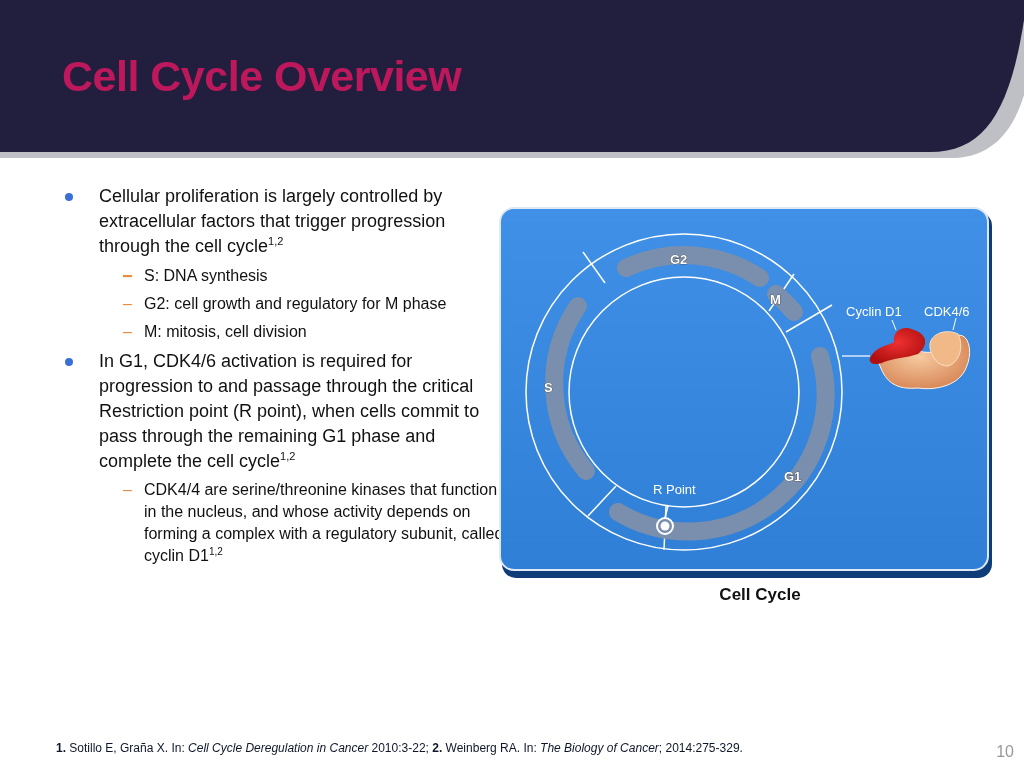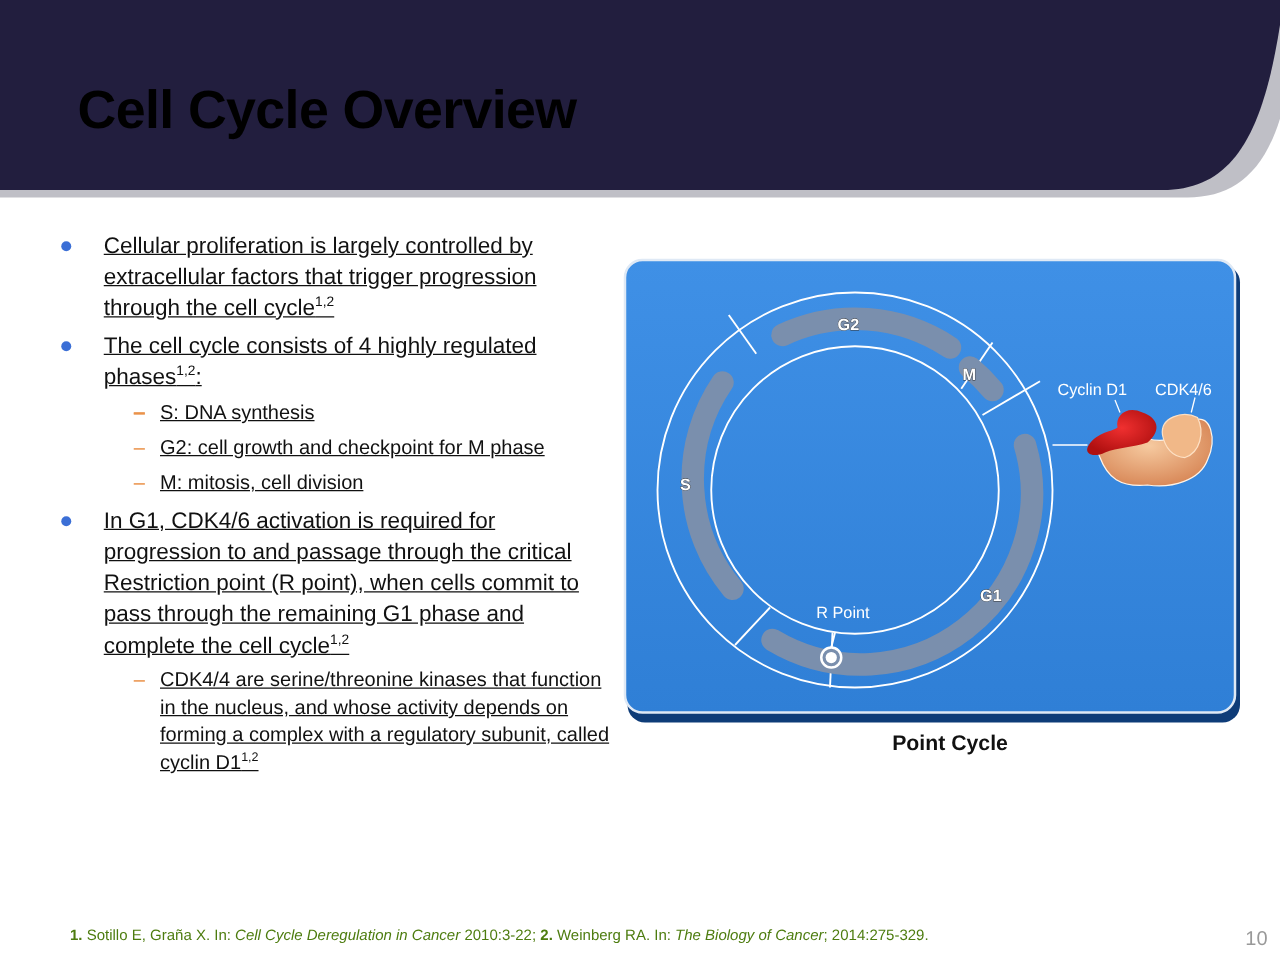--- a/index.html
+++ b/index.html
@@ -1,54 +1,50 @@
 <!DOCTYPE html>
 <html><head>
 <meta charset="utf-8">
 <style>
   html, body { margin: 0; padding: 0; }
   body { width: 1024px; height: 768px; position: relative; overflow: hidden; background: #ffffff; font-family: "Liberation Sans", sans-serif; color: #111; }
   .header { position: absolute; left: 0; top: 0; width: 1024px; height: 165px; }
   .header svg { position: absolute; left: 0; top: 0; }
-  .title { position: absolute; left: 62px; top: 52px; font-size: 43px; font-weight: bold; color: #000000; letter-spacing: -0.5px; margin-top: 12px; }
-  .bullets { position: absolute; left: 44px; top: 184px; width: 450px; font-size: 18px; line-height: 25px; text-decoration: underline; }
+  .title { position: absolute; left: 62px; top: 52px; font-size: 43px; font-weight: bold; color: #be185d; letter-spacing: -0.5px; }
+  .bullets { position: absolute; left: 60px; top: 184px; width: 450px; font-size: 18px; line-height: 25px; }
   .b1 { position: relative; padding-left: 39px; margin-bottom: 5px; }
   .b1 .dot { position: absolute; left: 5px; top: 9px; width: 8px; height: 8px; border-radius: 50%; background: #3b6fd6; }
   .b2 { position: relative; padding-left: 84px; font-size: 16px; line-height: 22px; margin: 0 0 6px 0; }
   .b2 .dash { position: absolute; left: 63px; top: 0; color: #e8883a; }
   sup { font-size: 11px; line-height: 0; vertical-align: 7px; }
   .b2 sup { font-size: 10px; vertical-align: 6px; }
   .diagram { position: absolute; left: 498px; top: 206px; width: 496px; height: 376px; }
   .caption { position: absolute; left: 700px; top: 585px; width: 120px; text-align: center; font-size: 17px; font-weight: bold; color: #111; }
-  .footer { position: absolute; left: 56px; top: 741px; font-size: 12px; color: #4d7c0f; }
+  .footer { position: absolute; left: 56px; top: 741px; font-size: 12px; color: #0f172a; }
   .pagenum { position: absolute; right: 10px; top: 743px; font-size: 16px; color: #999; }
 </style>
 </head>
 <body>
 
 <div class="header">
   <svg width="1024" height="165" viewBox="0 0 1024 165">
     <path d="M0 0 H1024 V95 C1010 140 985 158 950 158 H0 Z" fill="#bfbfc6"></path>
     <path d="M0 0 H1024 V20 C1010 110 985 152 930 152 H0 Z" fill="#221e3e"></path>
   </svg>
   <div class="title">Cell Cycle Overview</div>
 </div>
 
 <div class="bullets">
   <div class="b1">
     <span class="dot"></span>
     <span>Cellular proliferation is largely controlled by extracellular factors that trigger progression through the cell cycle</span><sup>1,2</sup>
   </div>
-  <div class="b1">
-    <span class="dot"></span>
-    <span>The cell cycle consists of 4 highly regulated phases</span><sup>1,2</sup><span>:</span>
-  </div>
   <div class="b2"><span class="dash">–</span></div>
   <div class="b2"><span class="dash">–</span><span>S: DNA synthesis</span></div>
-  <div class="b2"><span class="dash">–</span><span>G2: cell growth and checkpoint for M phase</span></div>
+  <div class="b2"><span class="dash">–</span><span>G2: cell growth and regulatory for M phase</span></div>
   <div class="b2"><span class="dash">–</span><span>M: mitosis, cell division</span></div>
   <div class="b1">
     <span class="dot"></span>
     <span>In G1, CDK4/6 activation is required for progression to and passage through the critical Restriction point (R point), when cells commit to pass through the remaining G1 phase and complete the cell cycle</span><sup>1,2</sup>
   </div>
   <div class="b2"><span class="dash">–</span><span>CDK4/4 are serine/threonine kinases that function in the nucleus, and whose activity depends on forming a complex with a regulatory subunit, called cyclin D1</span><sup>1,2</sup></div>
 </div>
 
 <div class="diagram">
   <svg width="496" height="376" viewBox="0 0 496 376" font-family="Liberation Sans, sans-serif">
@@ -106,18 +102,18 @@
       <path d="M382 160 C372 140 400 135 420 145 C440 150 448 140 458 130 C470 125 476 145 468 162 C462 178 440 185 420 182 C398 184 388 176 382 160 Z" fill="url(#cdkG)" stroke="#fff3e6" stroke-width="1"></path>
       <path d="M432 142 C430 128 448 122 460 128 C466 140 462 156 450 160 C440 160 434 152 432 142 Z" fill="#f1b888" stroke="#fde0c4" stroke-width="1"></path>
       <path d="M372 152 C378 140 390 140 396 136 C394 126 404 118 416 124 C428 128 432 138 420 148 C408 152 396 152 386 156 C378 160 370 158 372 152 Z" fill="url(#cycG)"></path>
       <line x1="394" y1="114" x2="398" y2="124" stroke="#ffffff" stroke-width="1"></line>
       <line x1="458" y1="112" x2="455" y2="124" stroke="#ffffff" stroke-width="1"></line>
     </g>
     <text x="348" y="110" font-size="13" fill="#ffffff">Cyclin D1</text>
     <text x="426" y="110" font-size="13" fill="#ffffff">CDK4/6</text>
   </svg>
 </div>
-<div class="caption">Point Cycle</div>
+<div class="caption">Cell Cycle</div>
 
 <div class="footer">
   <b>1.</b><span> Sotillo E, Graña X. In: </span><i>Cell Cycle Deregulation in Cancer</i><span> 2010:3-22; </span><b>2.</b><span> Weinberg RA. In: </span><i>The Biology of Cancer</i><span>; 2014:275-329.</span>
 </div>
 <div class="pagenum">10</div>
 
 </body></html>

